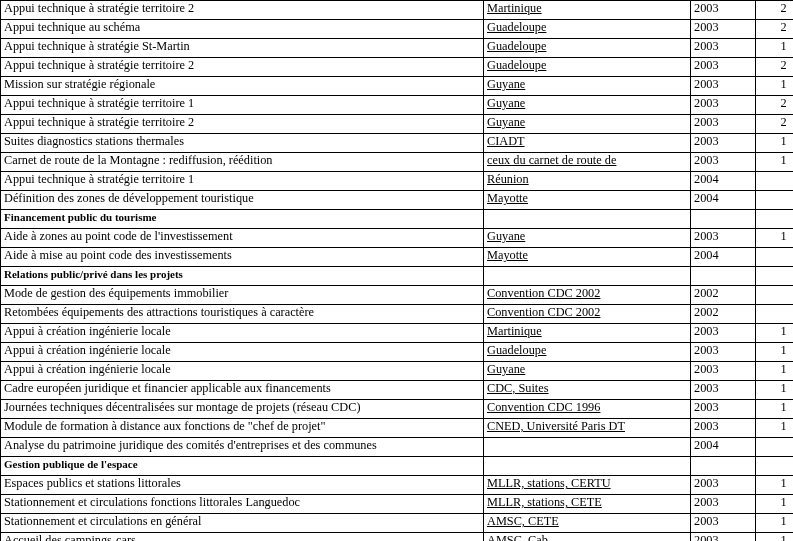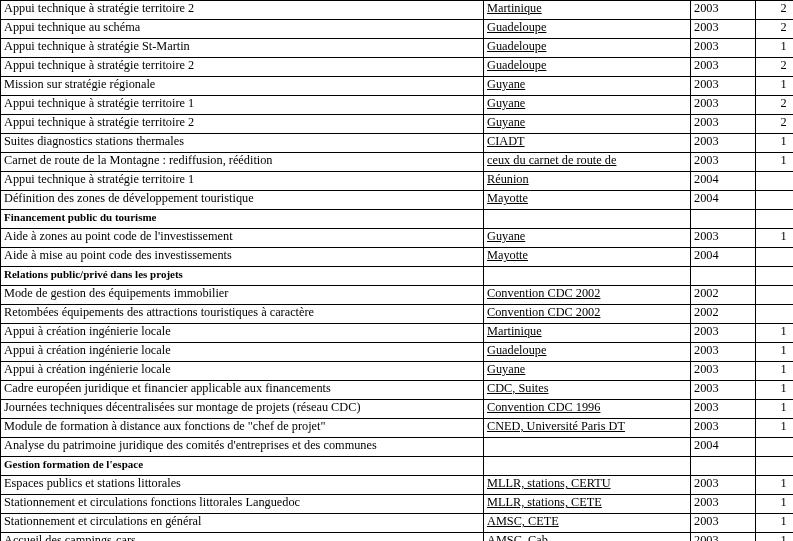--- a/index.html
+++ b/index.html
@@ -182,21 +182,21 @@
         <td class="col-year">2003</td>
         <td class="col-num">1</td>
       </tr>
       <tr>
         <td class="col-label">Analyse du patrimoine juridique des comités d'entreprises et des communes</td>
         <td class="col-partner"></td>
         <td class="col-year">2004</td>
         <td class="col-num"></td>
       </tr>
       <tr class="section-row">
-        <td class="col-label section-cell">Gestion formation de l'espace</td>
+        <td class="col-label section-cell">Gestion publique de l'espace</td>
         <td class="col-partner"></td>
         <td class="col-year"></td>
         <td class="col-num"></td>
       </tr>
       <tr>
         <td class="col-label">Espaces publics et stations littorales</td>
         <td class="col-partner">MLLR, stations, CERTU</td>
         <td class="col-year">2003</td>
         <td class="col-num">1</td>
       </tr>

